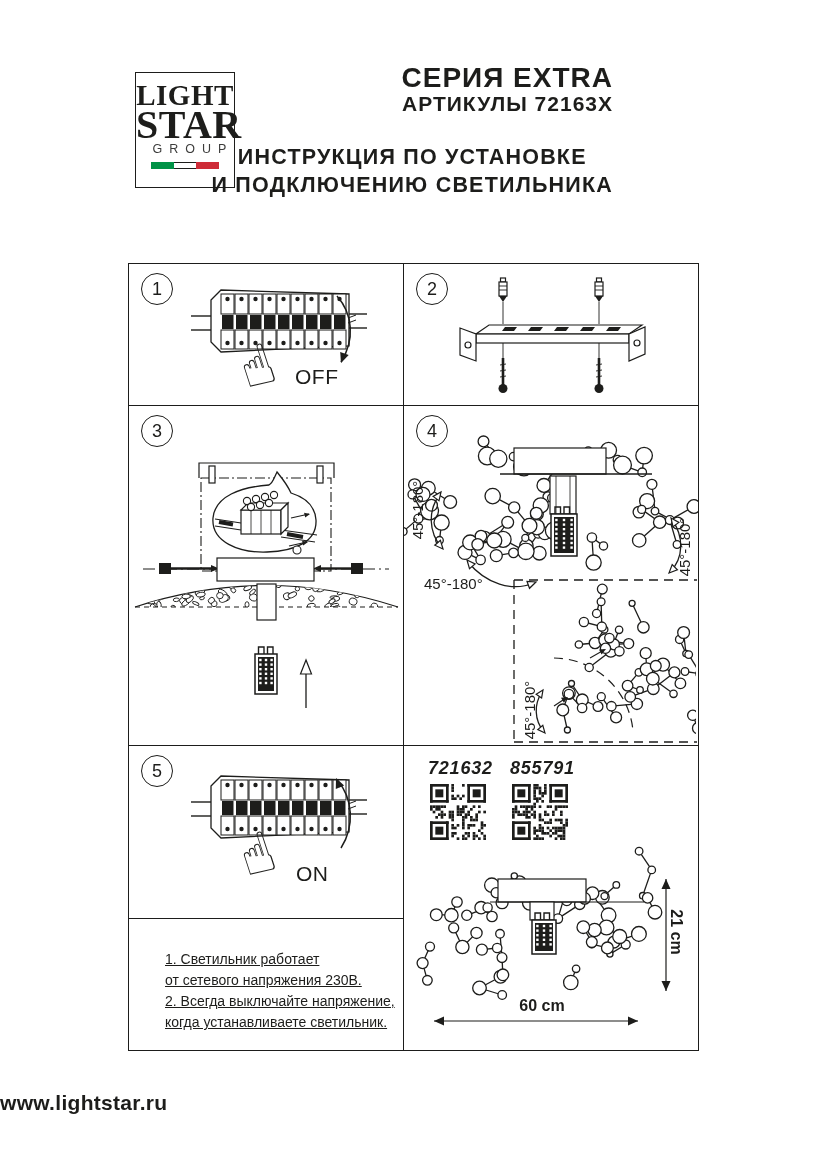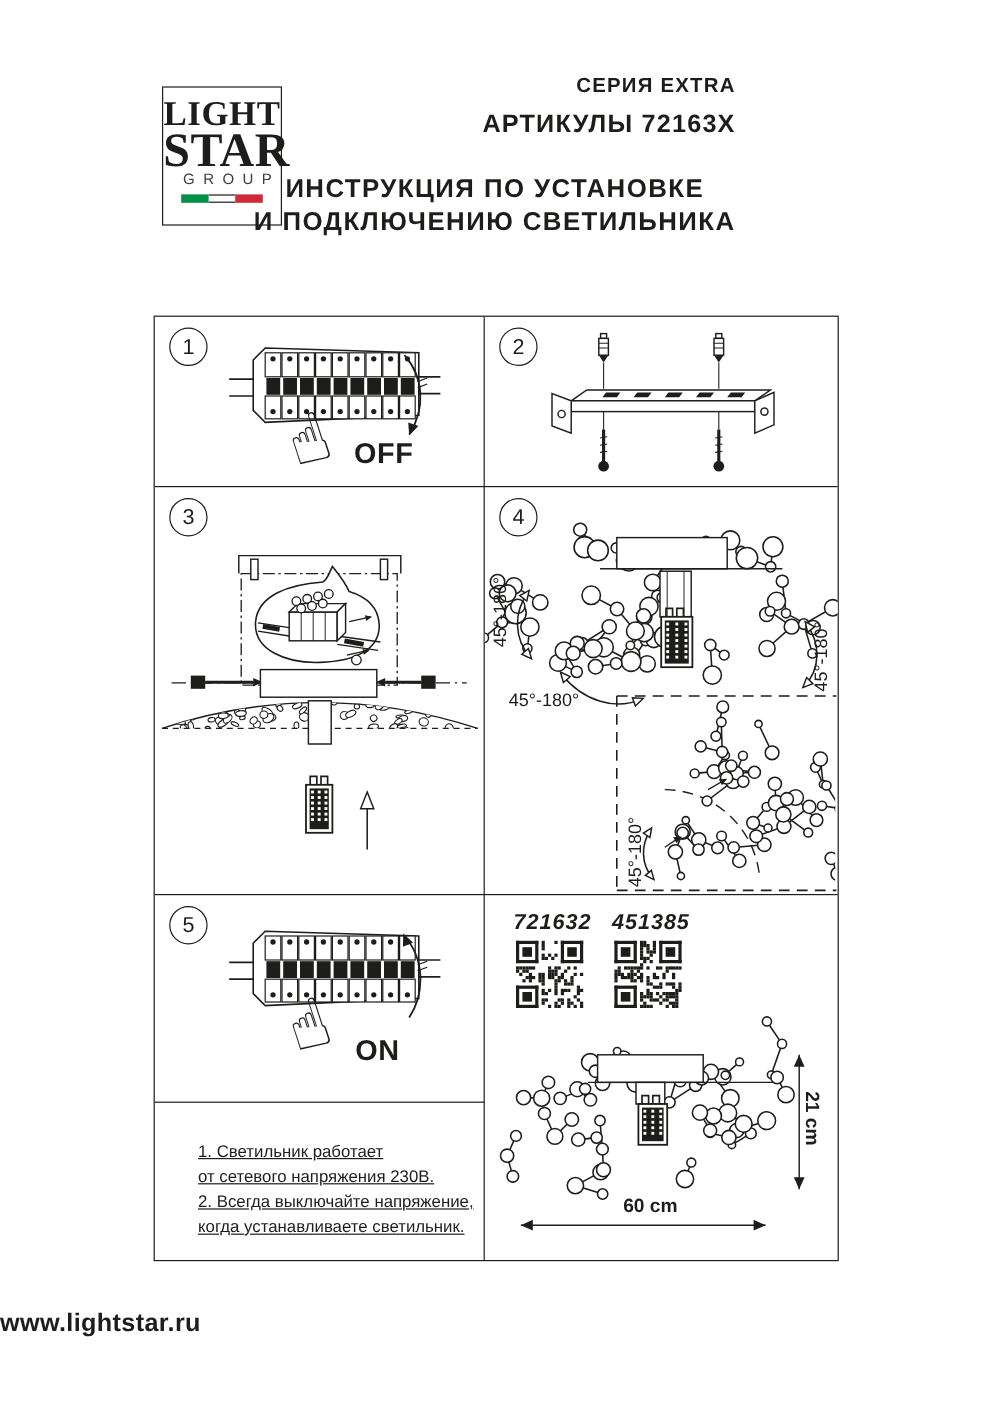--- a/index.html
+++ b/index.html
@@ -8,32 +8,32 @@
   
   .logo{position:absolute;left:135px;top:72px;width:100px;height:116px;border:1.3px solid #1d1d1b;
         box-sizing:border-box;text-align:center;font-family:"Liberation Serif",serif;}
   .logo-light{margin-top:9px;font-size:29px;line-height:26px;font-weight:bold;letter-spacing:0.5px;}
   .logo-star{font-size:40px;line-height:33px;font-weight:bold;letter-spacing:0.5px;}
   .logo-group{font-family:"Liberation Sans",sans-serif;font-size:12.5px;line-height:17px;
         letter-spacing:7px;margin-left:16px;color:#3c3c3b;}
   .flag{width:68px;height:7px;margin:4px auto 0;display:flex;}
   .flag span{flex:1;}
   .fw{background:#fff;border-top:1.2px solid #1d1d1b;border-bottom:1.2px solid #1d1d1b;box-sizing:border-box;}
-  .series{position:absolute;top:62px;right:129px;font-size:17px;font-weight:bold;letter-spacing:1px;}
+  .series{position:absolute;top:62px;right:129px;font-size:28px;font-weight:bold;letter-spacing:1px;}
   .articles{position:absolute;top:92px;right:129px;font-size:21px;font-weight:bold;letter-spacing:1px;}
   .main-title{position:absolute;top:144px;right:129px;font-size:21.5px;line-height:27.5px;
         font-weight:bold;text-align:center;letter-spacing:1.2px;}
   
   .grid{position:absolute;left:128px;top:263px;width:569px;height:786px;border:1.8px solid #1d1d1b;}
   .gl{position:absolute;background:#1d1d1b;}
   .panel{position:absolute;}
   .panel svg{position:absolute;left:0;top:0;}
   .stepnum{position:absolute;left:12px;top:9px;width:30px;height:30px;border:1.5px solid #1d1d1b;
         border-radius:50%;display:flex;align-items:center;justify-content:center;font-size:18px;}
-  .cmd{position:absolute;font-size:24px;font-weight:700;letter-spacing:0.5px;}
+  .cmd{position:absolute;font-size:21px;font-weight:400;letter-spacing:0.5px;}
   .vlab{position:absolute;width:70px;height:16px;line-height:16px;text-align:center;font-size:15px;
         white-space:nowrap;transform:rotate(-90deg);}
   .hlab{position:absolute;font-size:15px;white-space:nowrap;}
   .qrlab{position:absolute;font-weight:bold;font-size:18px;letter-spacing:0.8px;font-style:italic;}
   .dimlab{position:absolute;font-weight:bold;font-size:16px;width:60px;text-align:center;}
   .dimv{position:absolute;width:70px;height:16px;line-height:16px;text-align:center;font-weight:bold;
         font-size:16px;transform:rotate(90deg);white-space:nowrap;}
   .notes{position:absolute;left:36px;top:30px;font-size:14px;line-height:21px;text-decoration:underline;}
   .footer{position:absolute;left:0;right:0;top:1091px;text-align:left;font-size:21px;
         font-weight:bold;letter-spacing:0.3px;}
@@ -1087,20 +1087,20 @@
           <path d="M131,174 v-7 h5.5 v7" fill="none" stroke="#1d1d1b" stroke-width="1.4"></path>
           <path d="M140,174 v-7 h5.5 v7" fill="none" stroke="#1d1d1b" stroke-width="1.4"></path>
           <line x1="30" y1="275" x2="234" y2="275" stroke="#1d1d1b" stroke-width="1.2"></line>
           <polygon points="30,275 40.0,270.5 40.0,279.5" fill="#1d1d1b" stroke="#1d1d1b" stroke-width="0"></polygon>
           <polygon points="234,275 224.0,279.5 224.0,270.5" fill="#1d1d1b" stroke="#1d1d1b" stroke-width="0"></polygon>
           <line x1="262" y1="133" x2="262" y2="245" stroke="#1d1d1b" stroke-width="1.2"></line>
           <polygon points="262,133 266.5,143.0 257.5,143.0" fill="#1d1d1b" stroke="#1d1d1b" stroke-width="0"></polygon>
           <polygon points="262,245 257.5,235.0 266.5,235.0" fill="#1d1d1b" stroke="#1d1d1b" stroke-width="0"></polygon>
         </svg>
       <div class="qrlab" style="left:24px;top:12px">721632</div>
-      <div class="qrlab" style="left:106px;top:12px">451385</div>
+      <div class="qrlab" style="left:106px;top:12px">855791</div>
       <div class="dimlab" style="left:108px;top:251px">60 cm</div>
       <div class="dimv" style="left:237px;top:178px">21 cm</div>
     </div>
   </div>
 
   <div class="footer">www.lightstar.ru</div>
 </div>
 
 </body></html>

